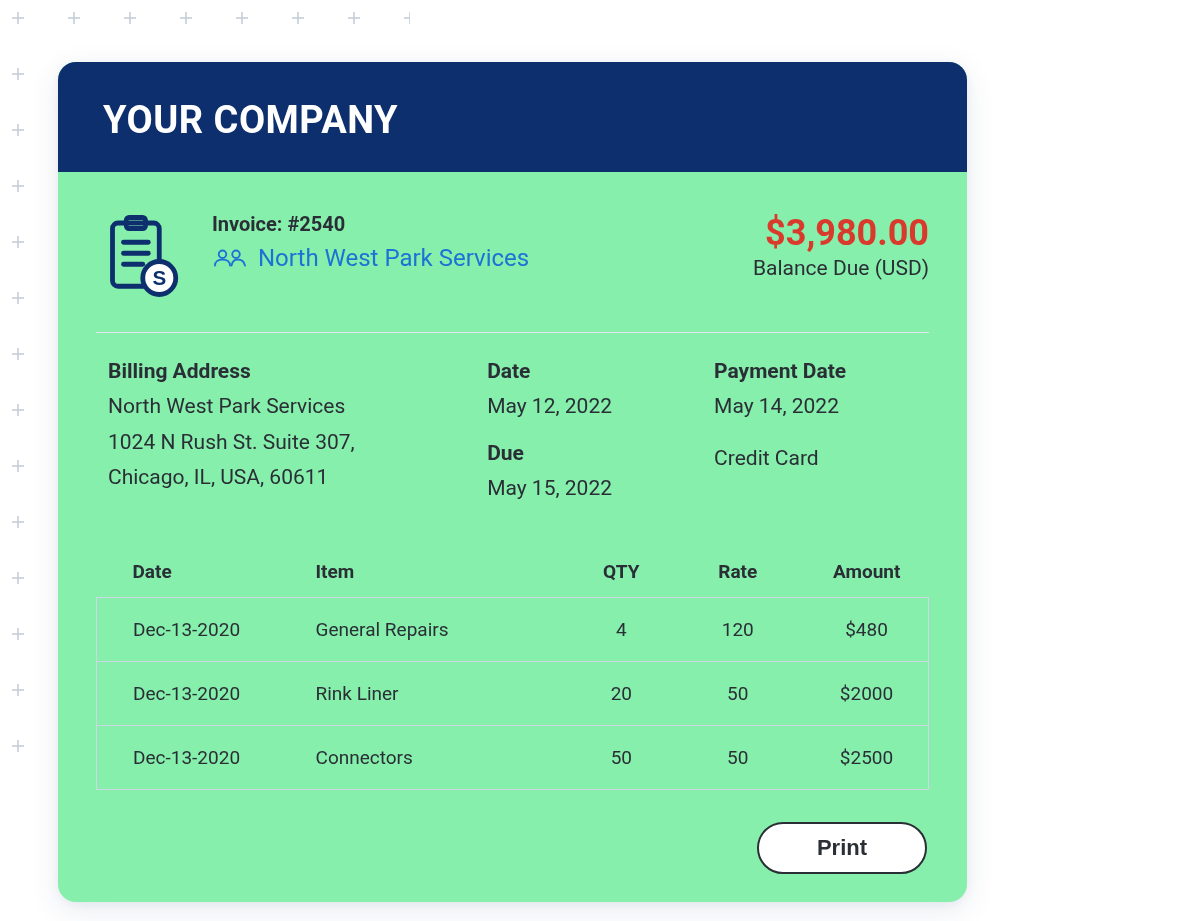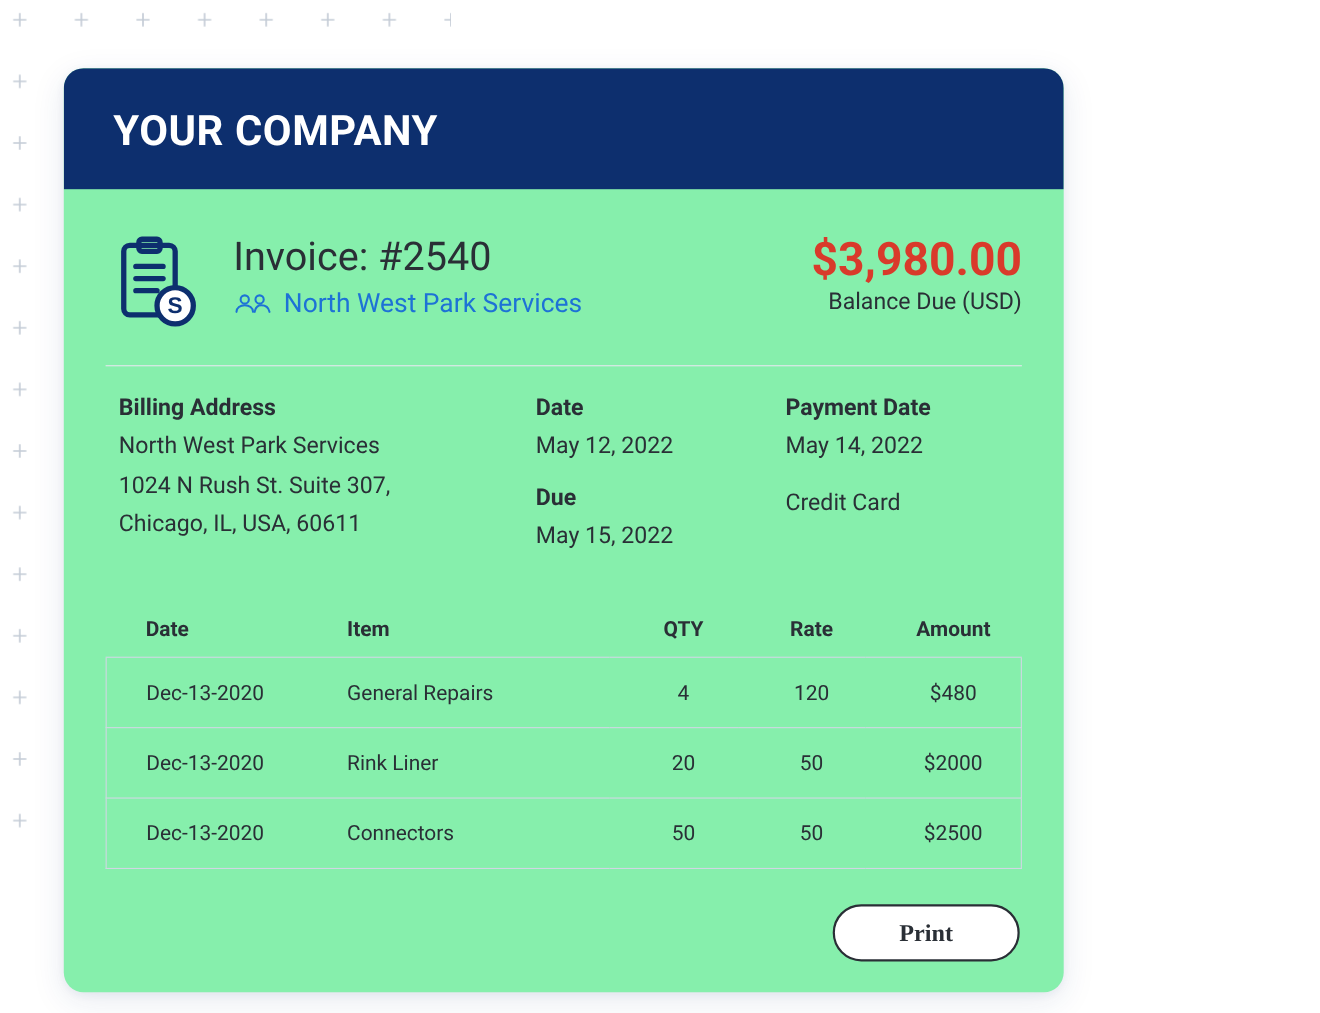--- a/index.html
+++ b/index.html
@@ -52,37 +52,37 @@
     gap: 28px;
   }
   .invoice-icon {
     flex: 0 0 auto;
     width: 88px;
     height: 88px;
     color: #0d2f6e;
   }
   .title-block { flex: 1; }
   .invoice-title {
-    font-size: 36px;
-    font-weight: 400;
+    font-size: 20px;
+    font-weight: 700;
     color: #2a2f36;
     margin-bottom: 8px;
   }
   .customer-row {
     display: flex;
     align-items: center;
     gap: 10px;
     color: #1d72d6;
     font-size: 24px;
   }
   .people-icon { width: 36px; height: 24px; color: #1d72d6; }
   .balance-block { text-align: right; }
   .balance-amount {
     color: #d93a2b;
-    font-size: 42px;
+    font-size: 36px;
     font-weight: 700;
   }
   .balance-label {
     color: #2a2f36;
     font-size: 21px;
     margin-top: 2px;
   }
   hr.divider {
     border: none;
     border-top: 1px solid #e4e8ee;
@@ -142,21 +142,20 @@
     font-size: 22px;
     font-weight: 600;
     border-radius: 999px;
     background: #ffffff;
     cursor: pointer;
     text-align: center;
   }
   .btn-outline-dark {
     border: 2px solid #2a2f36;
     color: #2a2f36;
-    font-family: Liberation Serif, serif;
   }
   .btn-outline-blue {
     border: 2px solid #1d72d6;
     color: #1d72d6;
   }
 </style>
 </head>
 <body>
 
 <svg class="bg-plus" width="420" height="800" aria-hidden="true">

